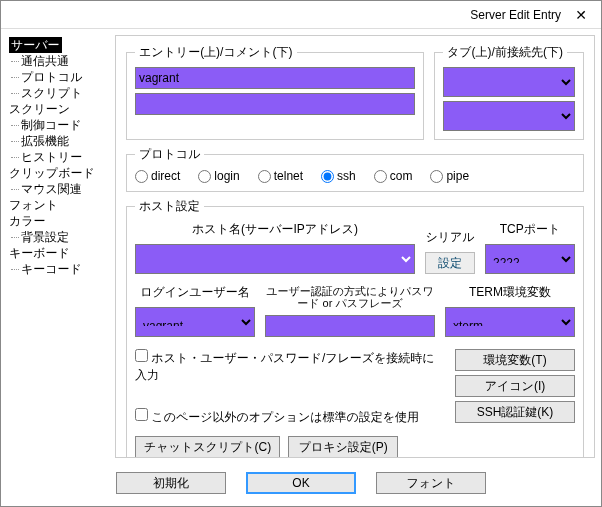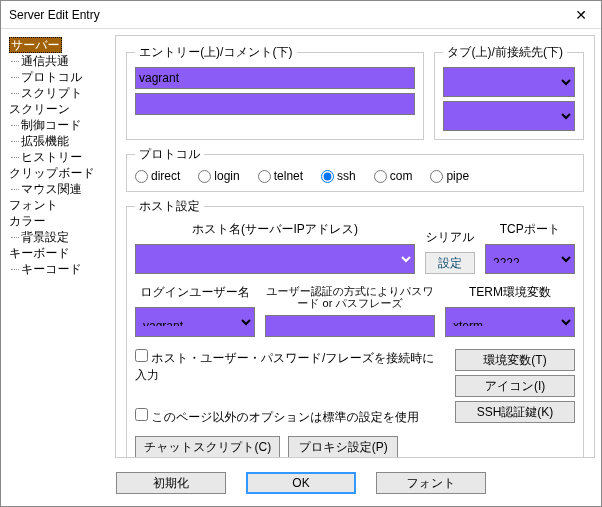--- a/index.html
+++ b/index.html
@@ -15,21 +15,21 @@
     height: 507px;
     border: 1px solid #888;
     background: #fff;
     display: flex;
     flex-direction: column;
   }
   .titlebar {
     height: 28px;
     display: flex;
     align-items: center;
-    justify-content: space-between;
+    justify-content: flex-end;
     padding: 0 0 0 8px;
     border-bottom: 1px solid #ddd;
   }
   .title-text { font-size: 12px; }
   .closebtn {
     width: 40px;
     height: 28px;
     display: flex;
     align-items: center;
     justify-content: center;
@@ -44,21 +44,21 @@
   }
   .tree {
     width: 104px;
     font-size: 12px;
     line-height: 16px;
     padding: 2px 0;
     overflow: hidden;
   }
   .tree-item { white-space: nowrap; padding: 0 2px; }
   .tree-item.sel > .lbl {
-    background: #a16207;
+    background: #000000;
     color: #fff;
     border: 1px dotted #000;
     padding: 0 1px;
   }
   .tree-child { padding-left: 14px; position: relative; }
   .tree-child::before {
     content: "";
     position: absolute;
     left: 4px; top: 8px;
     width: 8px; height: 1px;

